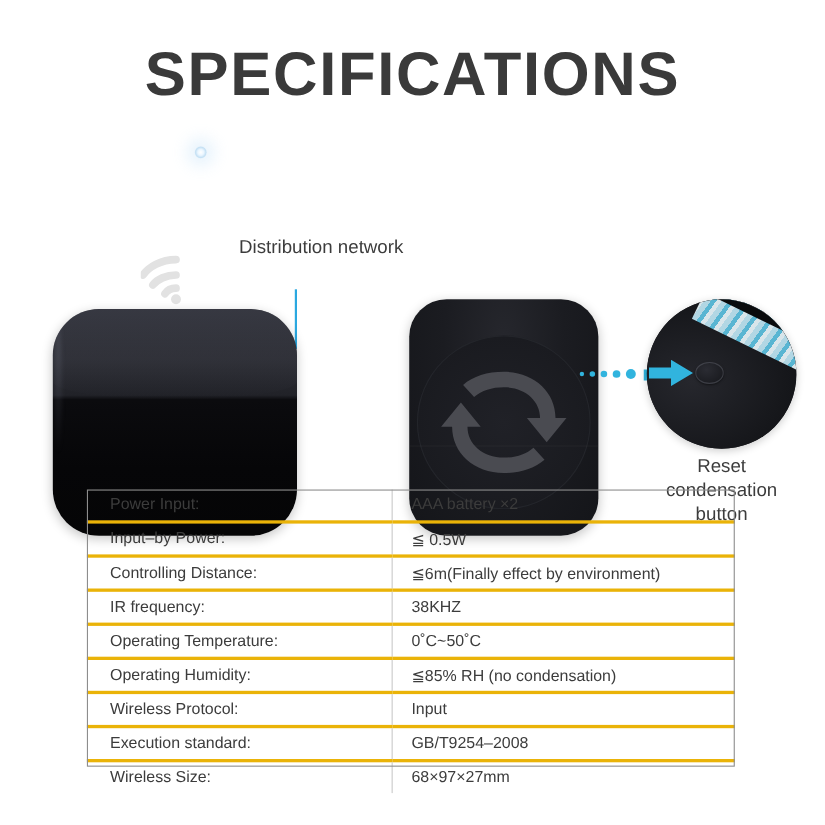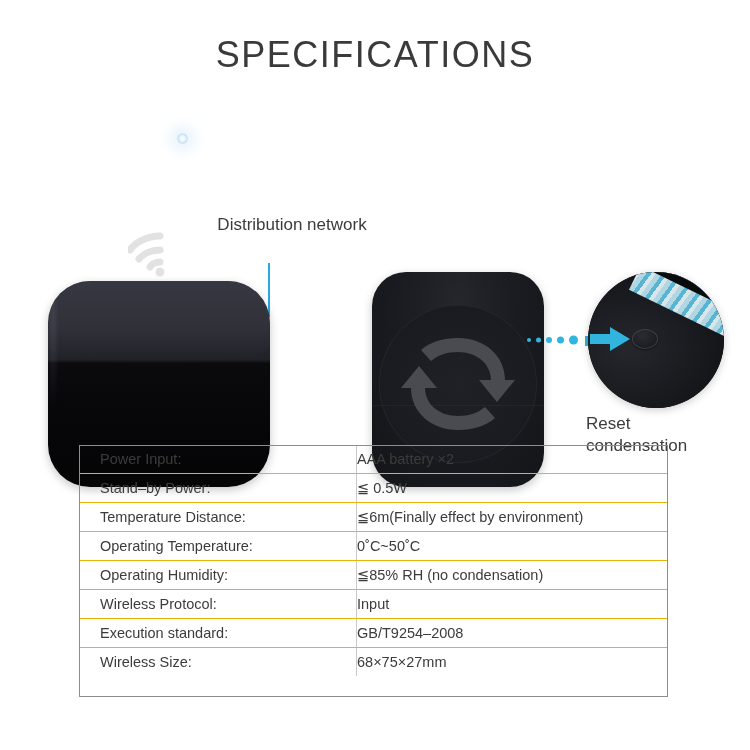--- a/index.html
+++ b/index.html
@@ -17,22 +17,22 @@
     -webkit-font-smoothing: antialiased;
   }
 
   
   .page-title {
     position: absolute;
     left: 0;
     top: 34px;
     width: 750px;
     text-align: center;
-    font-size: 36px;
-    font-weight: 400;
+    font-size: 56px;
+    font-weight: 700;
     letter-spacing: 1.5px;
     color: #3a3a3a;
   }
 
   
   .hero {
     position: absolute;
     left: 0;
     top: 100px;
     width: 652px;
@@ -242,51 +242,52 @@
     left: 2px;
     top: 55px;
     width: 40px;
     height: 24px;
   }
   .callout-two {
     position: absolute;
     left: 586px;
     top: 313px;
     width: 140px;
-    text-align: left;
+    text-align: center;
     font-size: 17px;
     line-height: 22px;
     color: #3c3c3c;
   }
 
   
   .spec-table {
     position: absolute;
     left: 79px;
     top: 445px;
     width: 589px;
     border-collapse: collapse;
     table-layout: fixed;
   }
   .spec-table td {
     height: 28px;
     font-size: 14.5px;
     color: #3c3c3c;
-    border-bottom: 1px solid #eab308;
+    border-bottom: 3px solid #eab308;
     padding: 0;
     vertical-align: middle;
     white-space: nowrap;
   }
   .spec-table tr:last-child td { border-bottom: none; }
   .spec-table td.k {
     width: 256px;
     padding-left: 21px;
     border-right: 1px solid #c9c9c9;
   }
   .spec-table td.v {
+    padding-left: 17px;
   }
   .table-frame {
     position: absolute;
     left: 79px;
     top: 445px;
     width: 589px;
     height: 252px;
     border: 1px solid #8d8d8d;
     box-sizing: border-box;
     pointer-events: none;
@@ -345,52 +346,57 @@
     <div class="stripe-edge"></div>
     <div class="reset-btn"></div>
     <svg class="inset-arrow" viewBox="0 0 40 24">
       <path d="M0 7 L20 7 L20 0 L40 12 L20 24 L20 17 L0 17 Z" fill="#31b4de"></path>
     </svg>
   </div>
 
   <div class="callout-two">
     <div>Reset</div>
     <div>condensation</div>
+    <div>button</div>
   </div>
 </div>
 
 <table class="spec-table">
   <tbody id="spec-body">
       <tr>
         <td class="k">Power Input:</td>
         <td class="v">AAA battery ×2</td>
       </tr>
       <tr>
-        <td class="k">Stand–by Power:</td>
+        <td class="k">Input–by Power:</td>
         <td class="v">≦ 0.5W</td>
       </tr>
       <tr>
-        <td class="k">Temperature Distance:</td>
+        <td class="k">Controlling Distance:</td>
         <td class="v">≦6m(Finally effect by environment)</td>
+      </tr>
+      <tr>
+        <td class="k">IR frequency:</td>
+        <td class="v">38KHZ</td>
       </tr>
       <tr>
         <td class="k">Operating Temperature:</td>
         <td class="v">0˚C~50˚C</td>
       </tr>
       <tr>
         <td class="k">Operating Humidity:</td>
         <td class="v">≦85% RH (no condensation)</td>
       </tr>
       <tr>
         <td class="k">Wireless Protocol:</td>
         <td class="v">Input</td>
       </tr>
       <tr>
         <td class="k">Execution standard:</td>
         <td class="v">GB/T9254–2008</td>
       </tr>
       <tr>
         <td class="k">Wireless Size:</td>
-        <td class="v">68×75×27mm</td>
+        <td class="v">68×97×27mm</td>
       </tr>
     </tbody>
 </table>
 <div class="table-frame"></div>
 
 </body></html>

